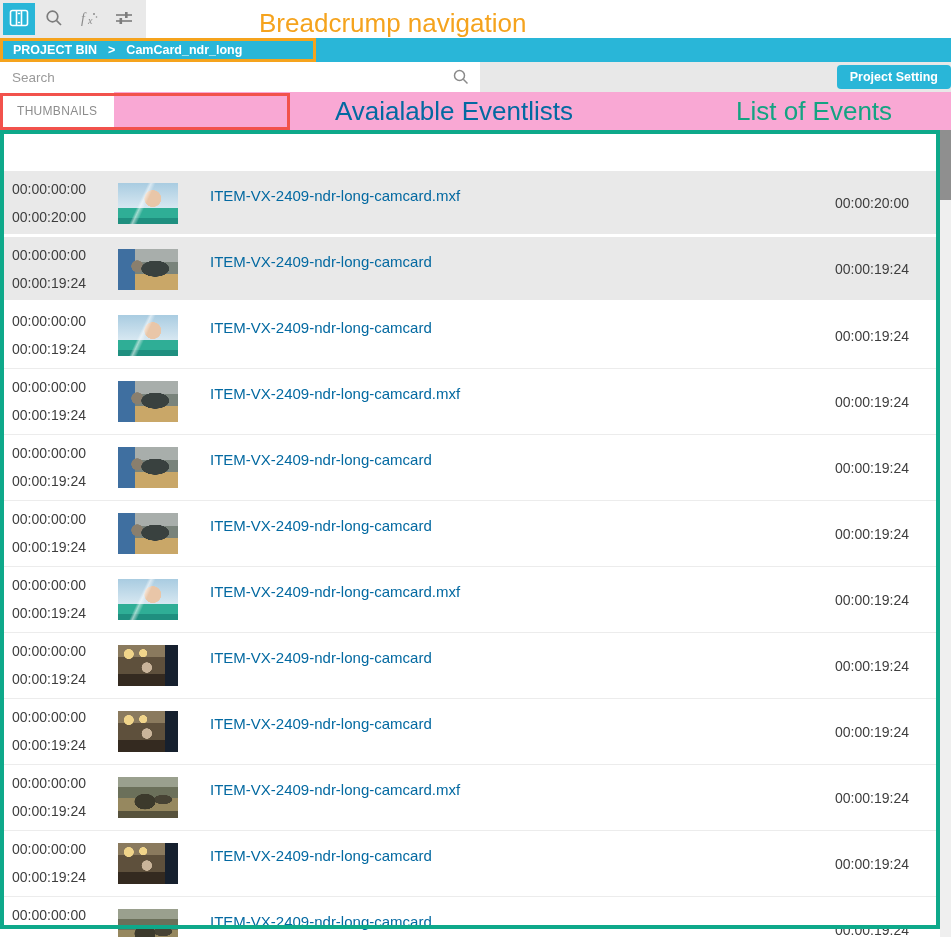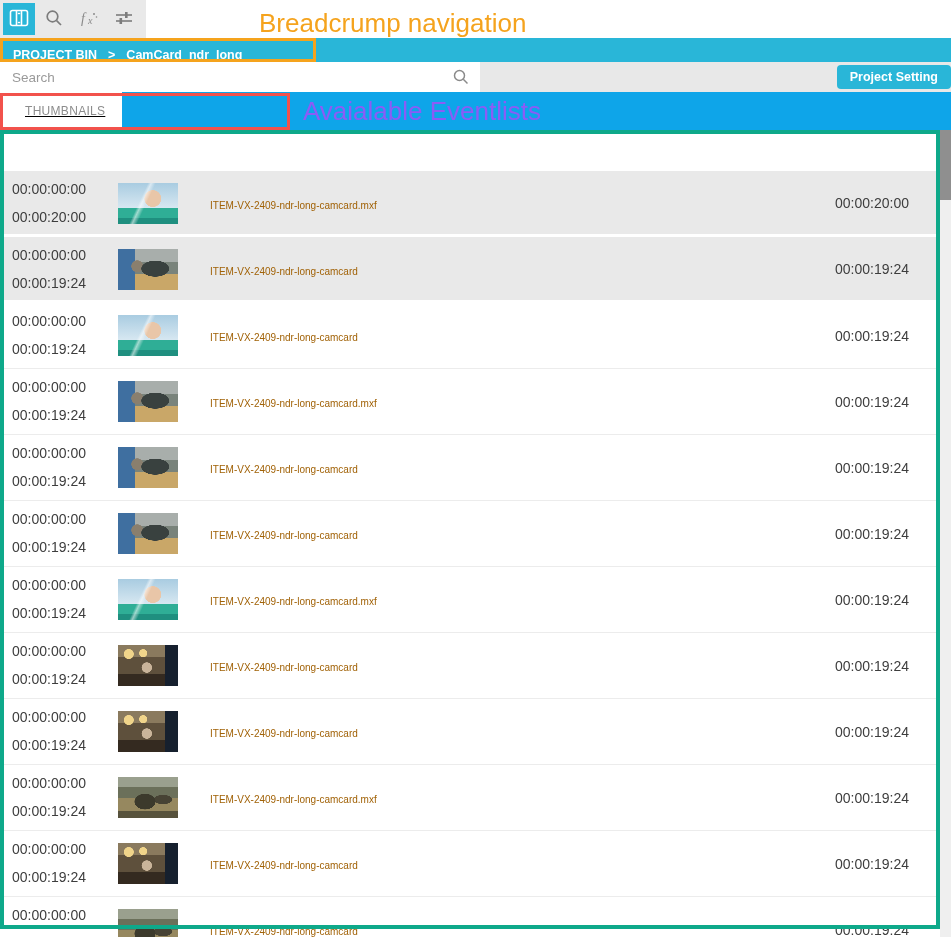--- a/index.html
+++ b/index.html
@@ -15,47 +15,47 @@
   .tool-btn { width:32px; height:32px; margin-left:3px; display:flex; align-items:center; justify-content:center;
     background:transparent; border:none; cursor:pointer; }
   .tool-btn.active { background:#29B6D8; }
   .toolbar-right { position:absolute; right:10px; top:0; height:38px; display:flex; align-items:center; gap:20px;margin-top:26px; }
   .project-title { font-size:15px; color:#4a4a4a; }
   .hamburger { width:20px; height:15px; display:flex; flex-direction:column; justify-content:space-between;
     background:none; border:none; cursor:pointer; }
   .hamburger span { display:block; height:3px; background:#4a4a4a; }
   
   .breadcrumb-bar { position:absolute; top:38px; left:0; right:0; height:24px; background:#29B6D8;
-    color:#fff; display:flex; align-items:flex-end; font-size:12.5px; font-weight:bold; padding-left:13px; }
+    color:#fff; display:flex; align-items:center; font-size:12.5px; font-weight:bold; padding-left:13px; }
   .crumb { cursor:pointer; }
   .crumb-sep { margin:0 11px; font-weight:bold; }
   
   .search-row { position:absolute; top:62px; left:0; right:0; height:30px; background:#e8e8e8;padding-left:16px; }
   .search-box { position:absolute; left:0; top:0; width:480px; height:30px; background:#fff; }
   .search-box input { width:100%; height:100%; border:none; outline:none; padding:0 34px 0 12px;
     font-size:13.5px; color:#444; font-family:"Liberation Sans",sans-serif; }
   .search-box input::placeholder { color:#9a9a9a; }
   .search-glass { position:absolute; right:10px; top:6px; cursor:pointer; }
   .project-setting { position:absolute; right:0; top:3px; height:24px; padding:0 13px;
     background:#29B6D8; color:#fff; border:none; border-radius:4px; font-size:12.5px; font-weight:bold;
     cursor:pointer; font-family:"Liberation Sans",sans-serif;margin-left:48px; }
   
-  .tabs-row { position:absolute; top:92px; left:8px; right:0; height:38px; background:#0ea5e9; display:flex;text-decoration:underline; }
+  .tabs-row { position:absolute; top:92px; left:0; right:0; height:38px; background:#f9a8d4; display:flex; }
   .tab { height:38px; padding:0 17px; display:flex; align-items:center; font-size:12px; letter-spacing:.3px;
     color:#8c8c8c; cursor:pointer; background:#fff; border:none; font-family:"Liberation Sans",sans-serif; }
   .tab.active { background:#8a8a8a; color:#fff; font-weight:bold; }
   
   .event-list { position:absolute; top:130px; left:0; width:937px; bottom:0; background:#fff;
     overflow:hidden; padding-top:5px;margin-top:36px; }
   .event-row { position:relative; height:66px; background:#fff; border-bottom:1px solid #ececec; cursor:pointer; }
   .event-row.selected { background:#e9e9e9; border-bottom:3px solid #fff; }
   .tc-start { position:absolute; left:12px; top:10px; font-size:14px; color:#3d3d3d; }
   .tc-end   { position:absolute; left:12px; top:38px; font-size:14px; color:#3d3d3d; }
   .ev-thumb { position:absolute; left:118px; top:12px; width:60px; height:41px; background-color:#777; }
-  .ev-name  { position:absolute; left:210px; top:29px; font-size:10px; color:#a16207; }
+  .ev-name  { position:absolute; left:210px; top:16px; font-size:15px; color:#0369a1; }
   .ev-dur   { position:absolute; right:28px; top:50%; transform:translateY(-50%); font-size:14px; color:#3d3d3d; }
   
   .thumb-presenter { background:
       linear-gradient(115deg, transparent 38%, rgba(255,255,255,.55) 42%, transparent 48%),
       radial-gradient(circle at 58% 38%, #e9c6a8 0 19%, transparent 20%),
       linear-gradient(180deg, #a9cce1 0%, #d6e7f1 60%, #2fae96 60%, #2fae96 86%, #1f8f7f 86%); }
   .thumb-desk { background:
       radial-gradient(ellipse at 62% 48%, #39413f 0 26%, transparent 27%),
       radial-gradient(circle at 32% 42%, #8a7f6e 0 12%, transparent 13%),
       linear-gradient(90deg, #3f6fa0 0 28%, transparent 28%),
@@ -258,15 +258,16 @@
     </div>
 
   <div class="scrollbar">
     <div class="sb-thumb"></div>
   </div>
 
   <div class="ann" id="ann-box-breadcrumb" style="border-color: rgb(245, 163, 29);"></div>
   <div class="ann" id="ann-box-tabs" style="border-color: rgb(242, 82, 76);"></div>
   <div class="ann" id="ann-box-list"></div>
   <div class="ann ann-text" id="ann-text-breadcrumb" style="color: rgb(245, 163, 29);">Breadcrump navigation</div>
-  <div class="ann ann-text" id="ann-text-tabs" style="color: #8b5cf6;">Avaialable Eventlists</div>
+  <div class="ann ann-text" id="ann-text-tabs" style="color: #0369a1; margin-left: 32px;">Avaialable Eventlists</div>
+  <div class="ann ann-text" id="ann-text-list" style="color: rgb(20, 163, 130);">List of Events</div>
 
 </div>
 
 </body></html>

